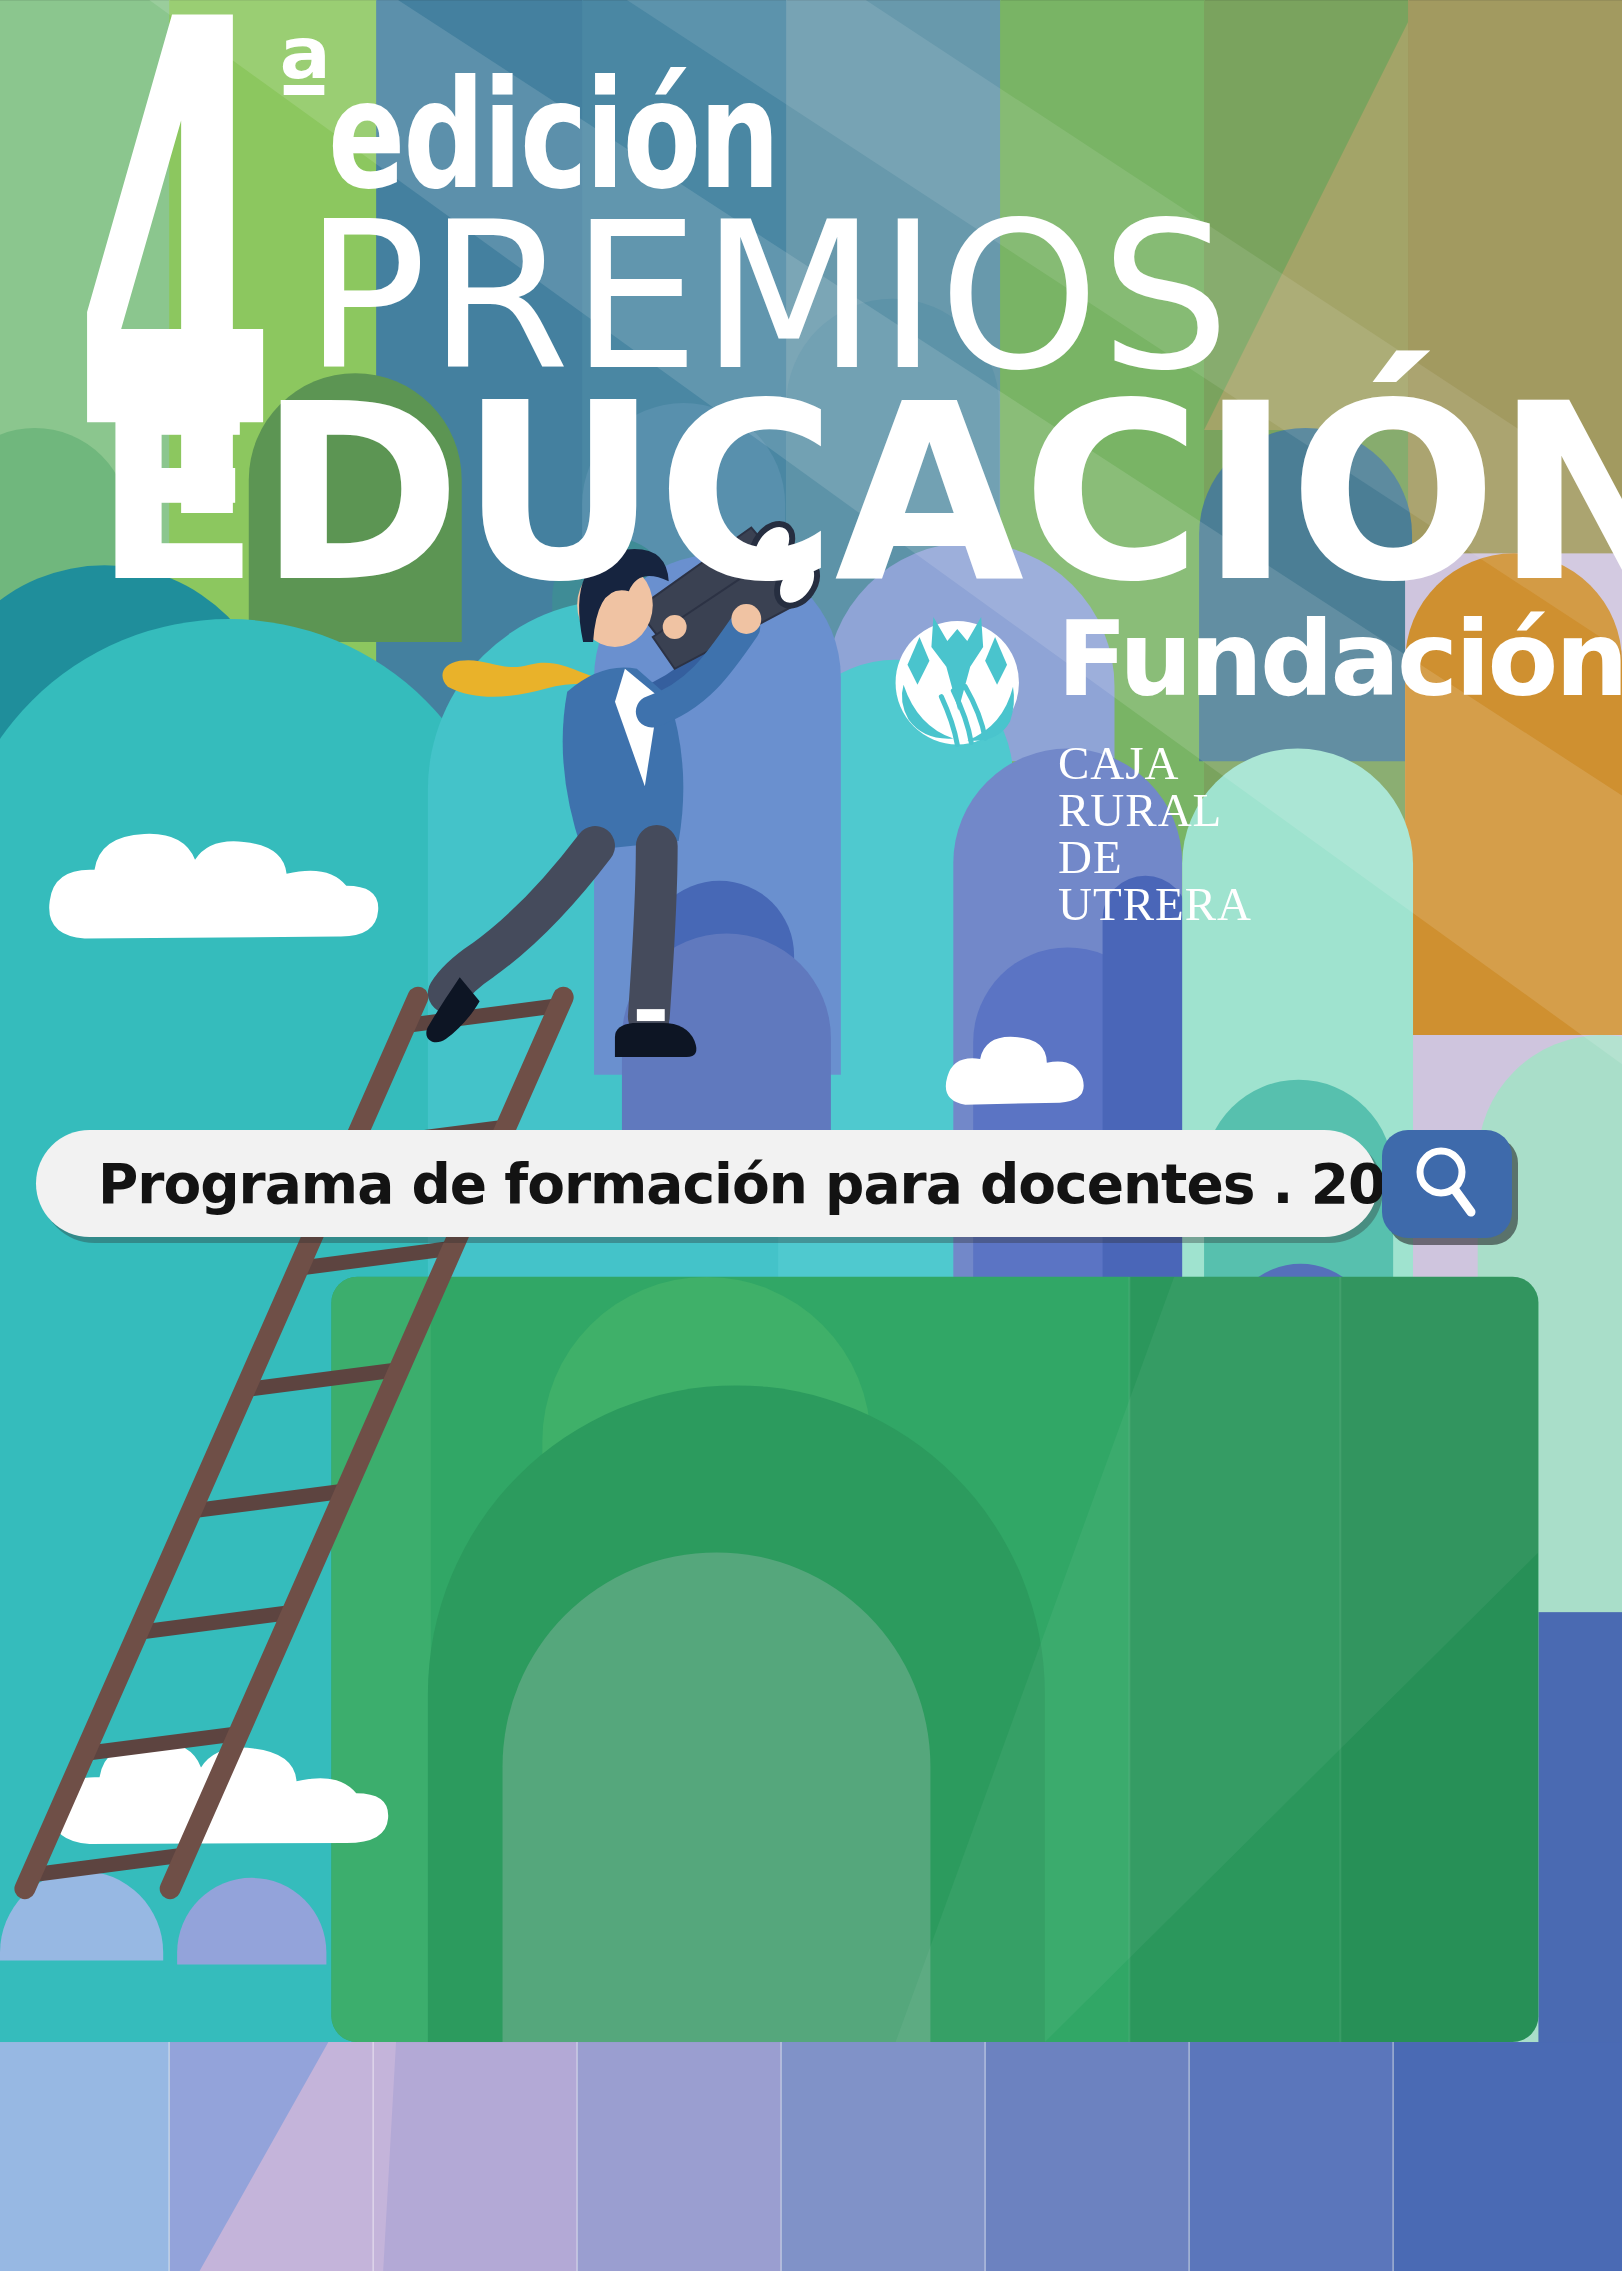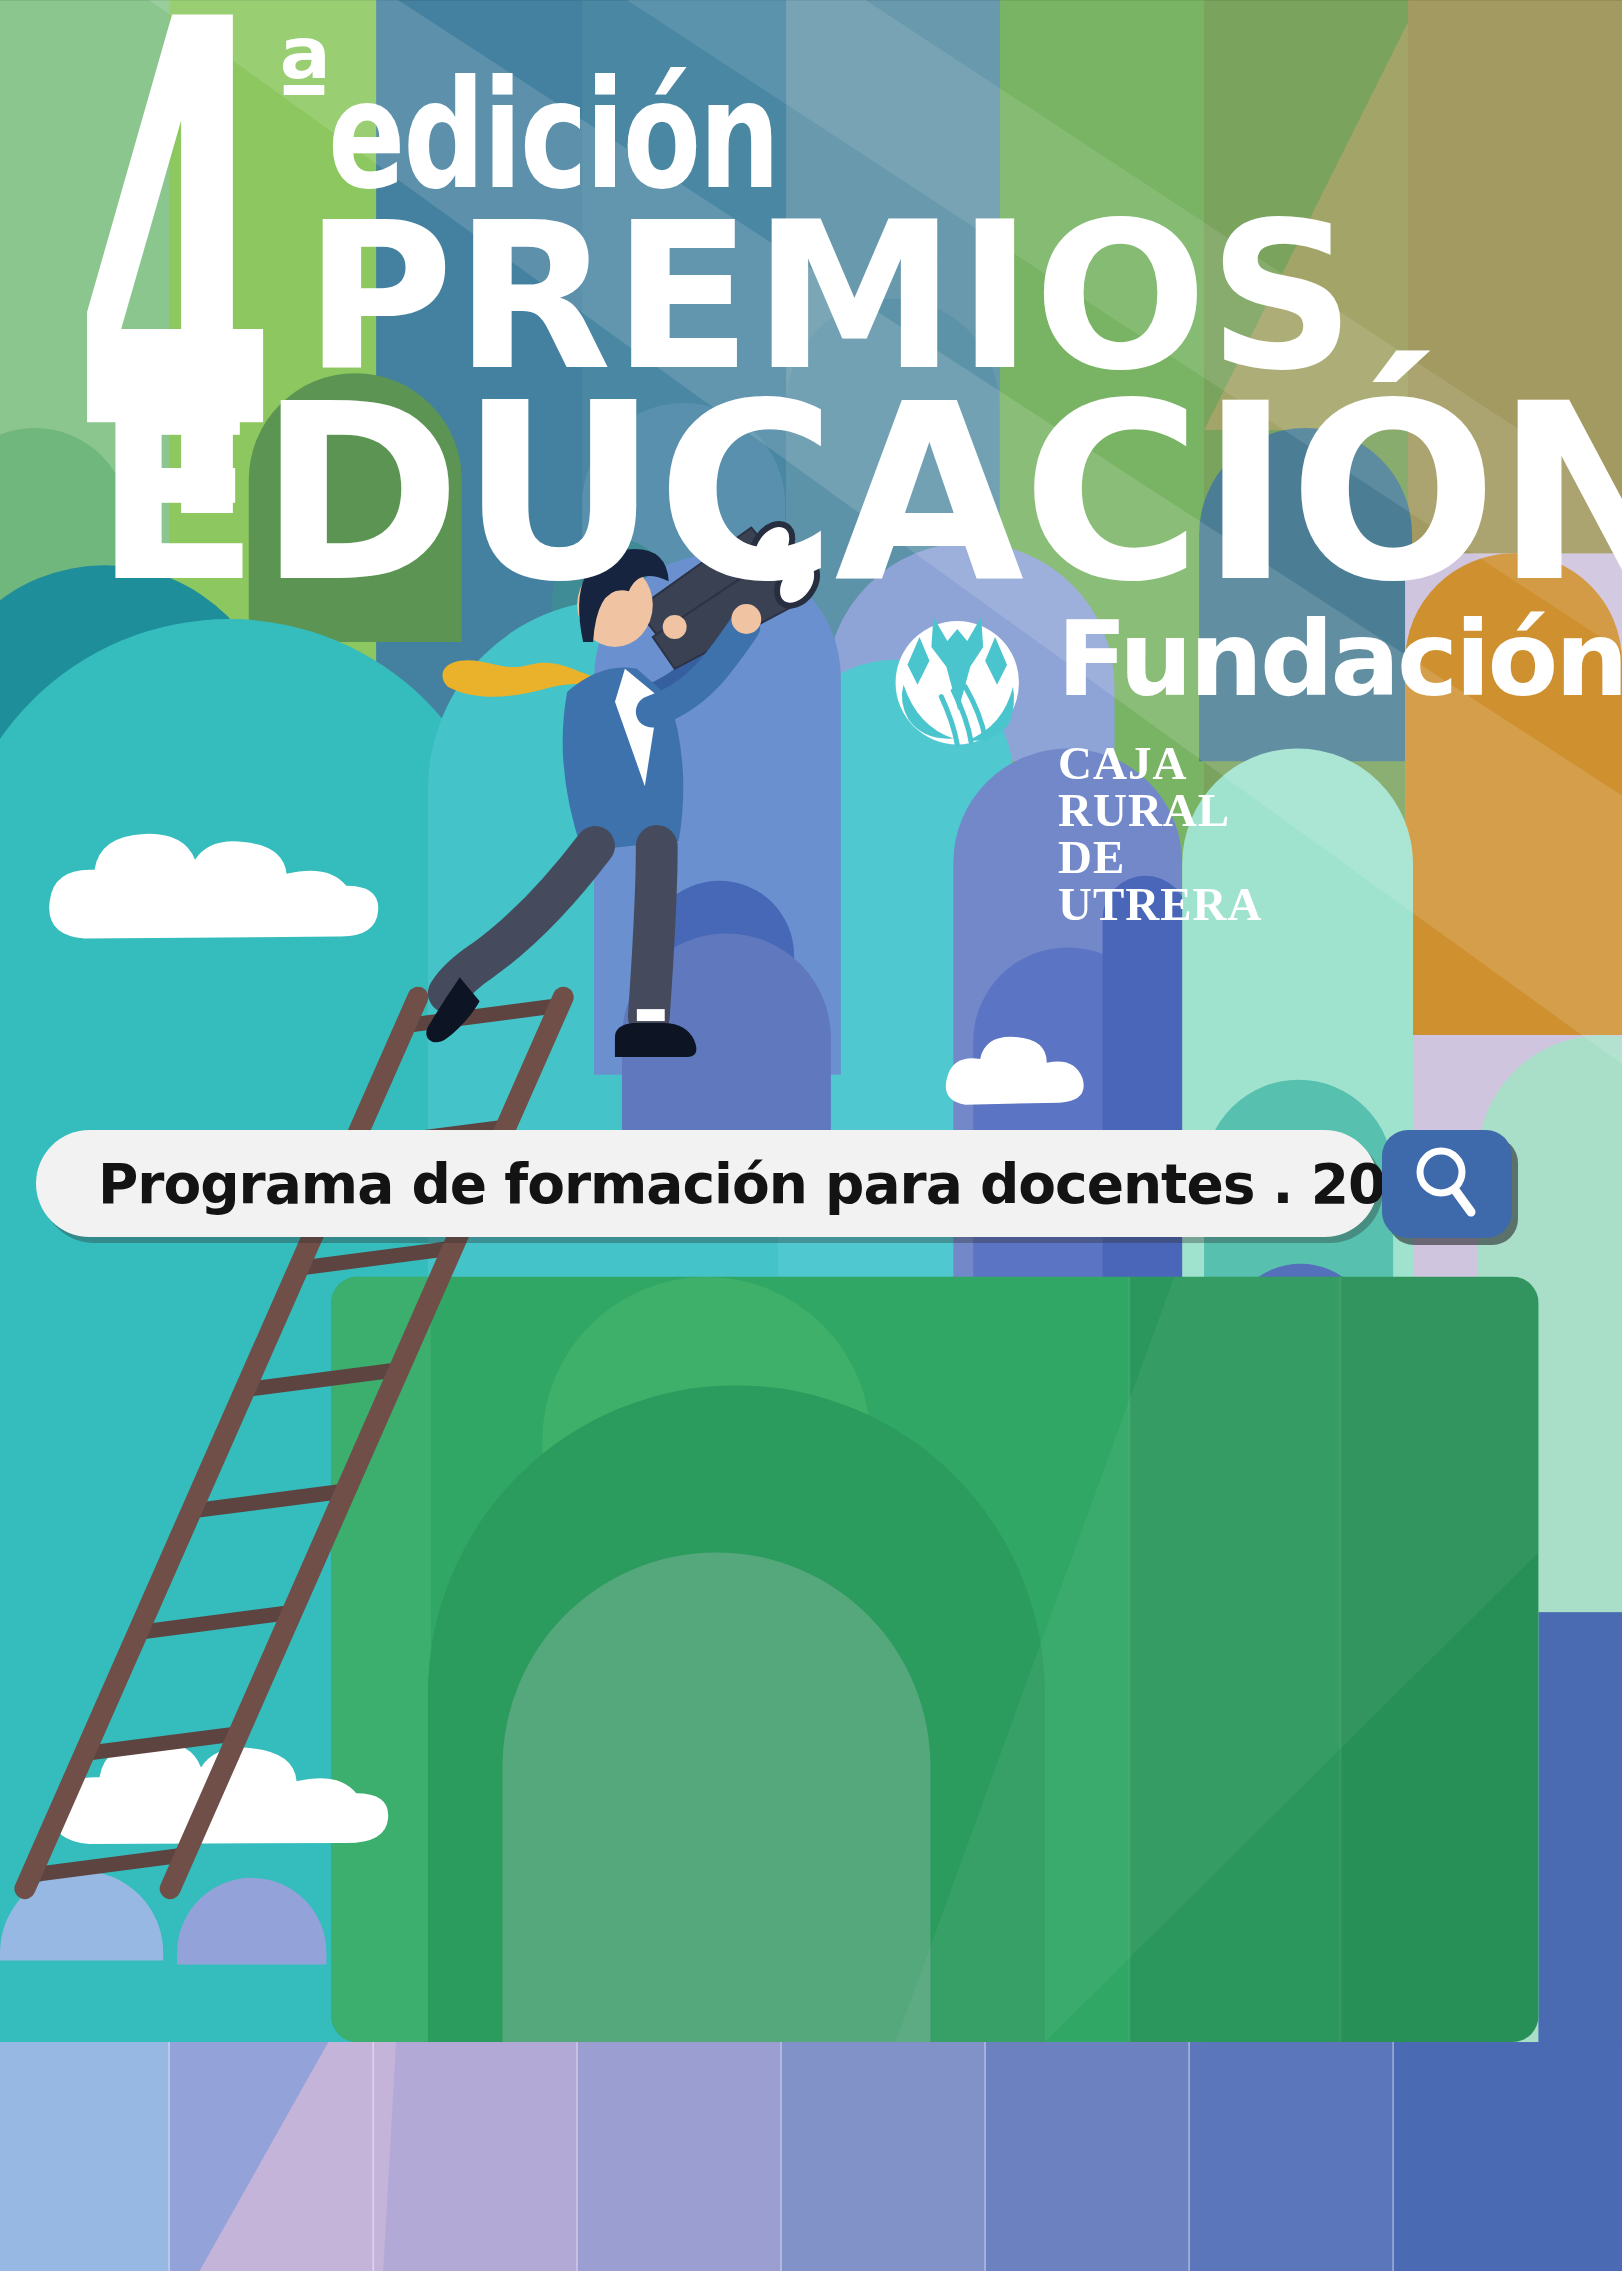--- a/index.html
+++ b/index.html
@@ -20,36 +20,36 @@
     position:absolute;left:275px;top:28px;z-index:2;color:#fff;
     font-family:"DejaVu Sans",sans-serif;font-weight:bold;font-size:102px;line-height:1;
   }
   .title-edition{
     position:absolute;left:328px;top:60px;z-index:2;color:#fff;
     font-family:"DejaVu Sans",sans-serif;font-weight:bold;font-size:114px;line-height:1;
     transform:scaleY(1.32);transform-origin:top left;letter-spacing:-2px;
   }
   .title-line1{
     position:absolute;left:304px;top:195px;z-index:2;color:#fff;
-    font-family:"DejaVu Sans",sans-serif;font-weight:bold;font-size:204px;line-height:1;letter-spacing:1px;
+    font-family:"DejaVu Sans",sans-serif;font-weight:normal;font-size:204px;line-height:1;letter-spacing:1px;
   }
   .title-line2{
     position:absolute;left:93px;top:371px;z-index:2;color:#fff;
     font-family:"DejaVu Sans",sans-serif;font-weight:bold;font-size:245px;line-height:1;letter-spacing:-2px;
   }
 
   
   .brand{position:absolute;left:0;top:0;z-index:3;}
   .brand-name{
     position:absolute;left:1057px;top:608px;color:#fff;
     font-family:"DejaVu Sans",sans-serif;font-weight:bold;font-size:103px;line-height:1;letter-spacing:-3px;
   }
   .brand-sub{
     position:absolute;left:1058px;top:740px;color:#fff;
-    font-family:"Liberation Serif",serif;font-weight:bold;font-size:47px;line-height:1;letter-spacing:1px;
+    font-family:"Liberation Serif",serif;font-weight:normal;font-size:47px;line-height:1;letter-spacing:1px;
   }
 
   
   .searchbar{
     position:absolute;left:36px;top:1130px;width:1342px;height:107px;z-index:4;
     background:#f2f2f2;border-radius:54px;
     box-shadow:5px 6px 0 rgba(45,45,45,0.35);
     display:flex;align-items:center;
   }
   .search-text{

